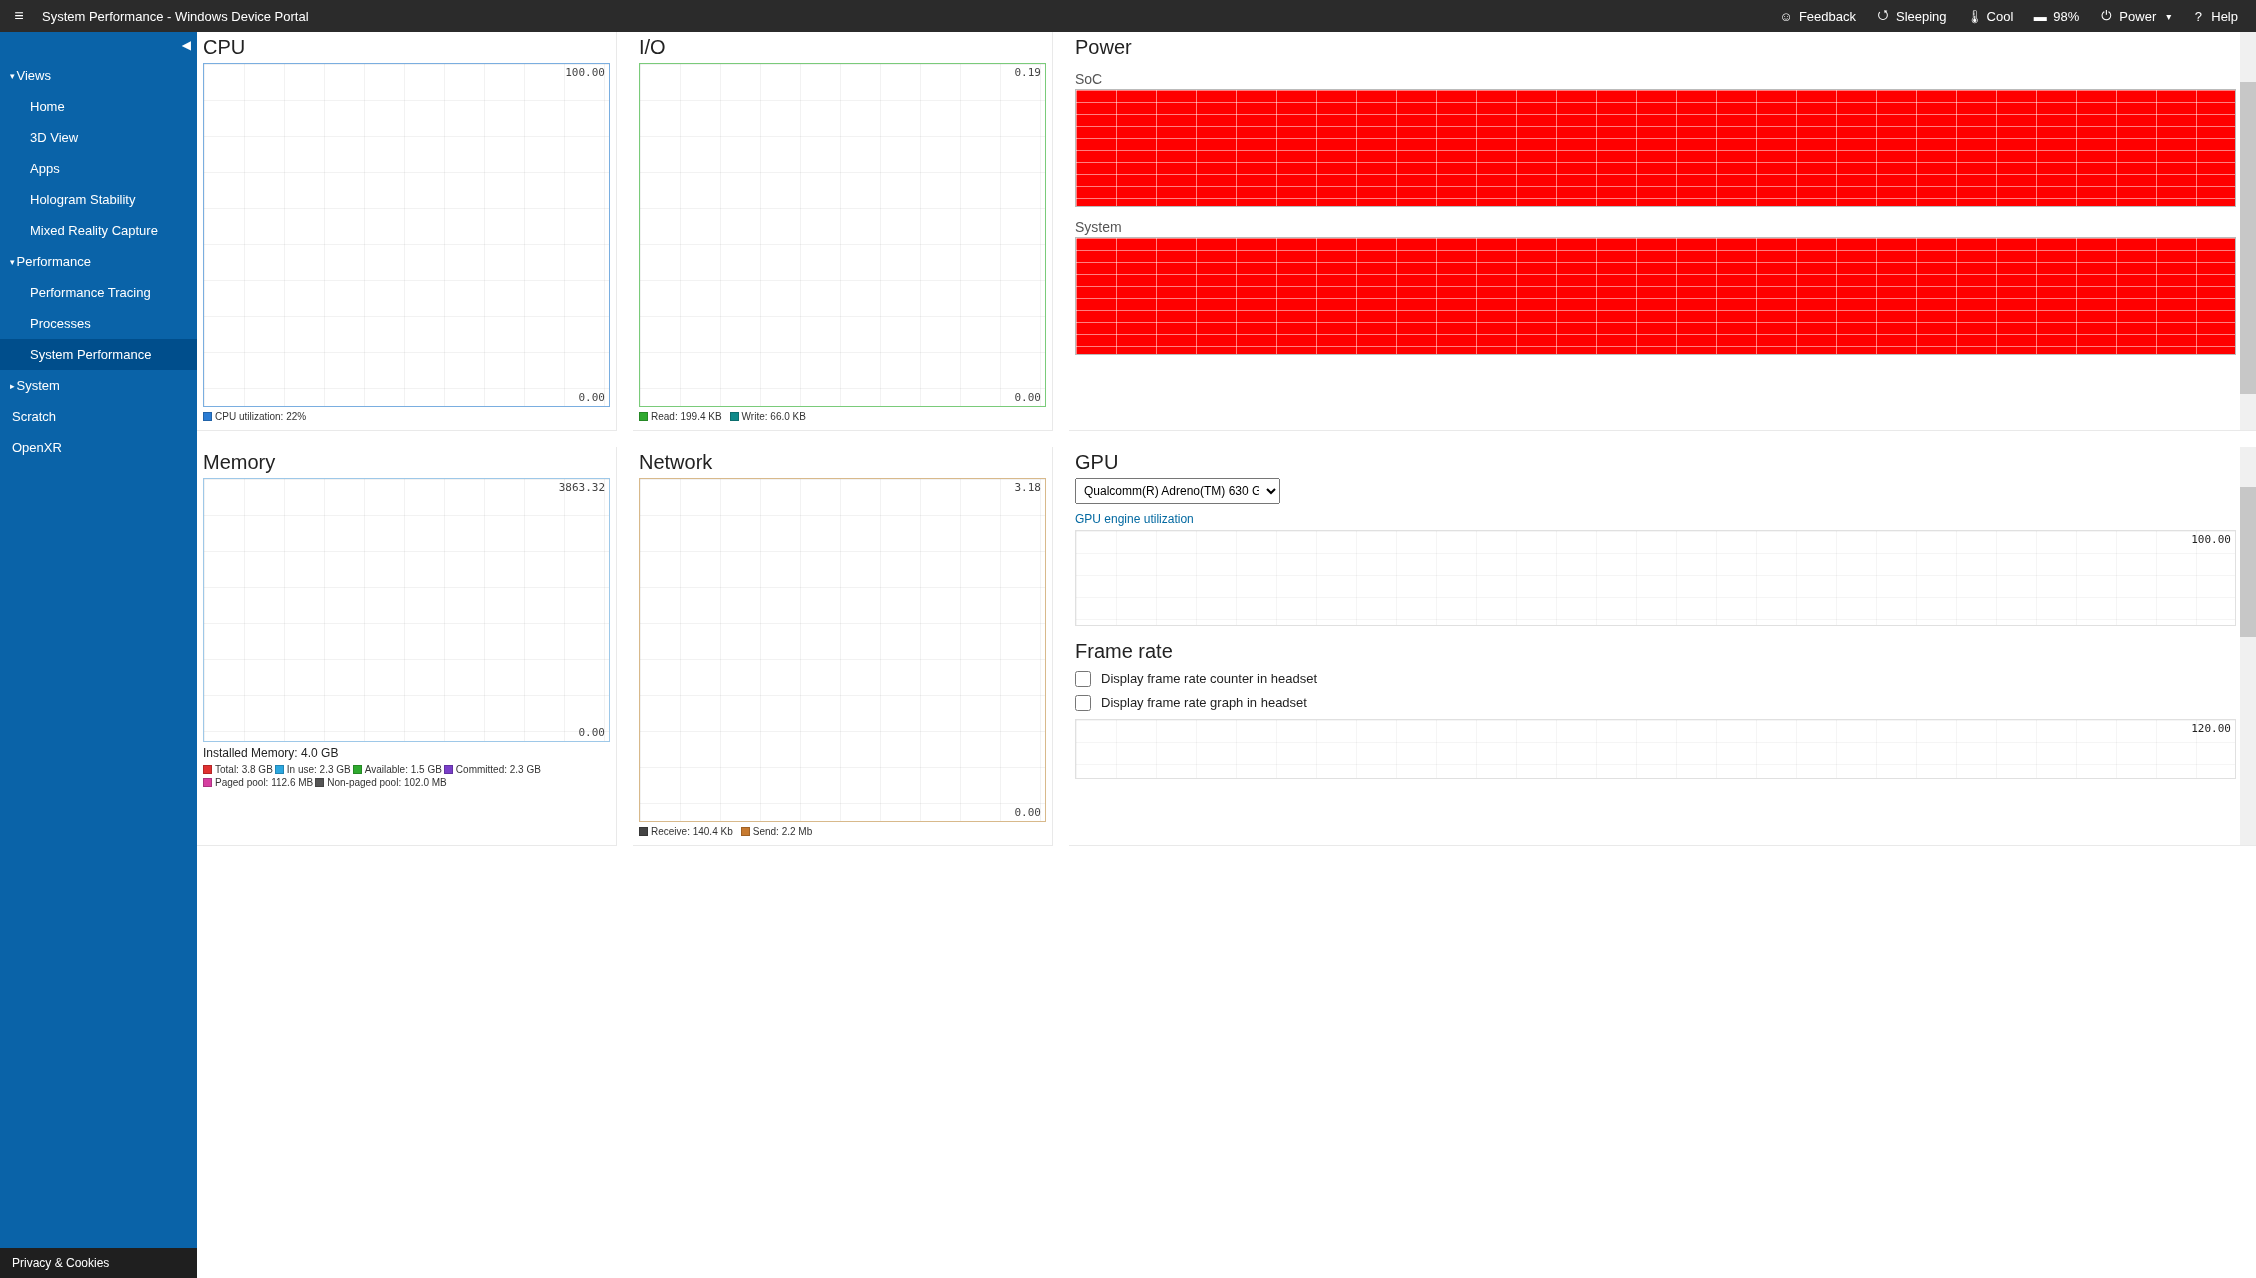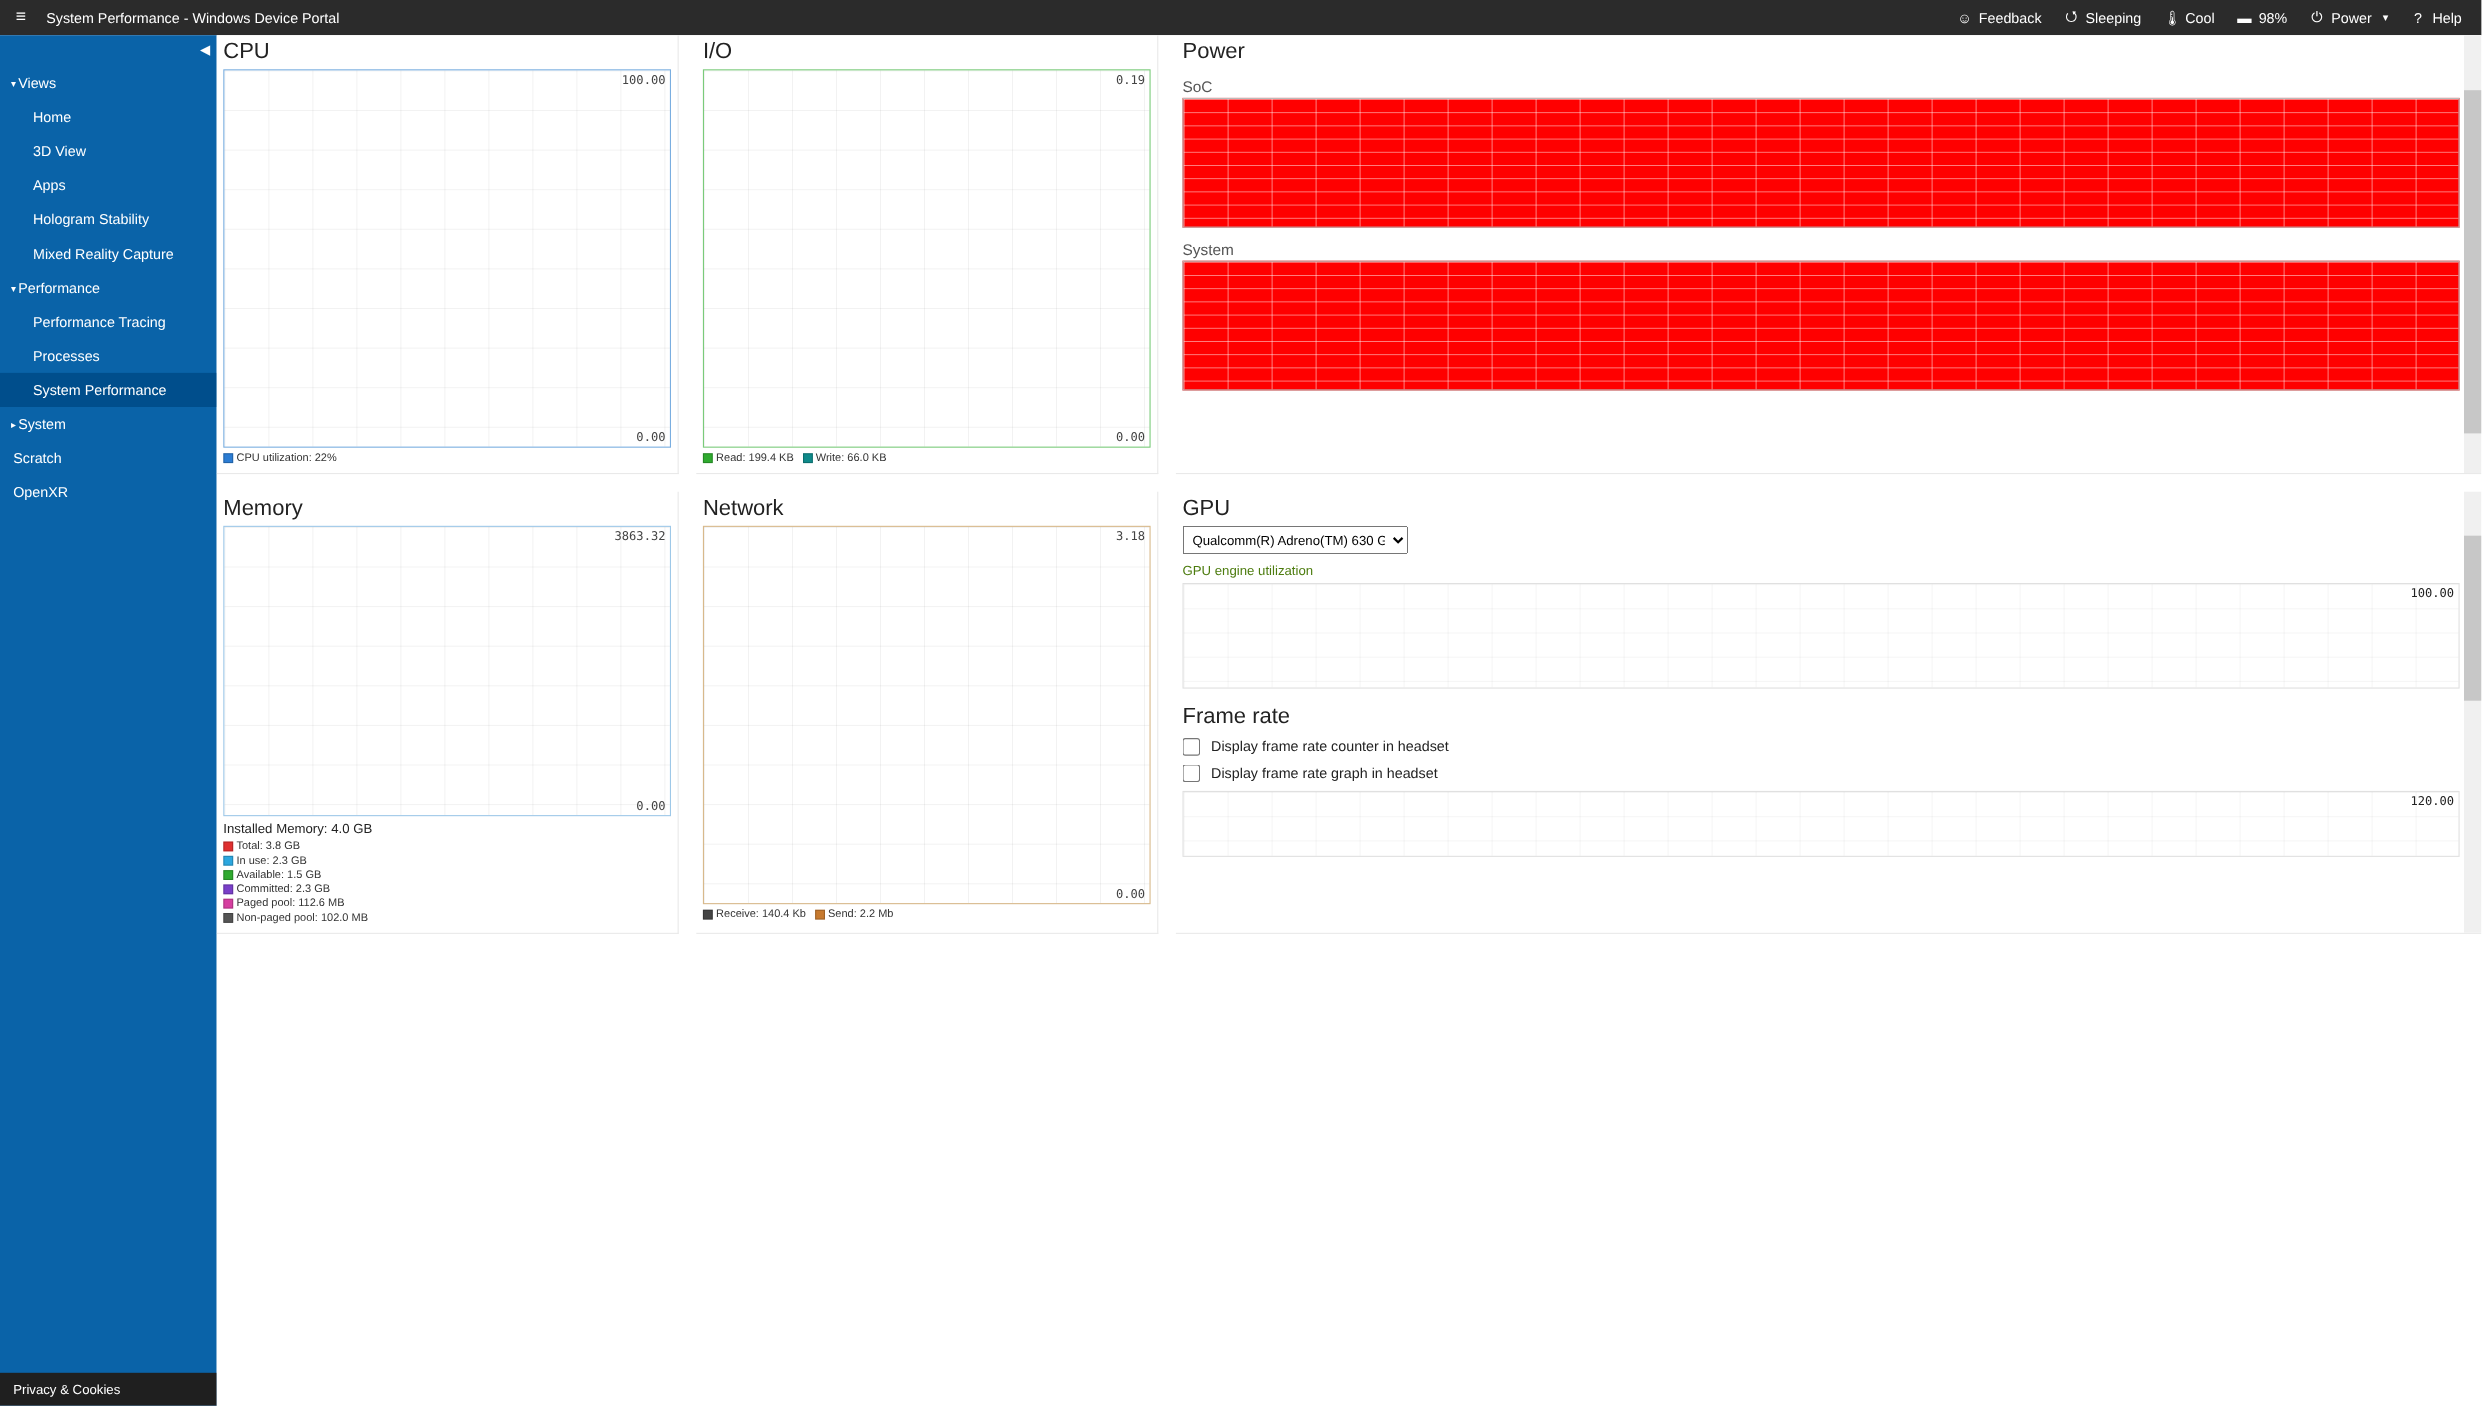--- a/index.html
+++ b/index.html
@@ -22,31 +22,31 @@
 .nav-simple { padding: 8px 12px; font-size: 13px; cursor: pointer; }
 .privacy { background: #1f1f1f; color: #fff; font-size: 12px; padding: 8px 12px; cursor: pointer; }
 .content { flex: 1; overflow: auto; position: relative; background: #fff; }
 .grid3 { display: grid; grid-template-columns: 420px 420px 1fr; gap: 16px; }
 .panel { padding: 4px 6px 8px 6px; border: 1px solid #e9e9e9; border-top: none; border-left: none; }
 .panel h2 { font-size: 20px; font-weight: 400; margin-bottom: 4px; }
 .chart-box { border: 1px solid; position: relative; background-image: linear-gradient(to right, rgba(0,0,0,0.05) 1px, transparent 1px), linear-gradient(to bottom, rgba(0,0,0,0.05) 1px, transparent 1px); background-size: 40px 36px; }
 .chart-box .ymax { position: absolute; top: 2px; right: 4px; font-family: monospace; font-size: 11px; color: #444; }
 .chart-box .ymin { position: absolute; bottom: 2px; right: 4px; font-family: monospace; font-size: 11px; color: #444; }
 .legend { font-size: 10px; color: #333; margin-top: 4px; display: flex; flex-wrap: wrap; gap: 8px; align-items: center; }
-.legend-vert { flex-direction: column; align-items: flex-start; gap: 2px; }
+.legend-vert { flex-direction: row; align-items: flex-start; gap: 2px; }
 .swatch { width: 9px; height: 9px; display: inline-block; border: 1px solid rgba(0,0,0,0.2); margin-right: 3px; vertical-align: middle; }
 .legend-item { display: inline-flex; align-items: center; }
 .power-sub { font-size: 14px; color: #555; margin: 12px 0 2px 0; }
 .power-chart { height: 118px; background: red; border: 1px solid #bbb; background-image: linear-gradient(to right, rgba(255,255,255,0.5) 1px, transparent 1px), linear-gradient(to bottom, rgba(255,255,255,0.5) 1px, transparent 1px); background-size: 40px 12px; }
 .power-legend { font-size: 11px; margin-top: 4px; }
 .power-legend .red { color: #d70000; }
 .scroll-rail { position: absolute; right: 0; top: 0; bottom: 0; width: 16px; background: #f0f0f0; }
 .scroll-thumb { position: absolute; right: 0; width: 16px; background: #c7c7c7; cursor: pointer; }
 .gpu-select { width: 205px; padding: 4px; font-size: 12px; margin-bottom: 8px; }
-.gpu-label { font-size: 12px; color: #4d7c0f; margin-bottom: 4px; }
+.gpu-label { font-size: 12px; color: #0369a1; margin-bottom: 4px; }
 .check-row { display: flex; align-items: flex-start; gap: 10px; margin: 8px 0; }
 .check-row input { width: 16px; height: 16px; }
 .small-chart { border: 1px solid #e0e0e0; height: 96px; position: relative; background-image: linear-gradient(to right, rgba(0,0,0,0.04) 1px, transparent 1px), linear-gradient(to bottom, rgba(0,0,0,0.04) 1px, transparent 1px); background-size: 40px 22px; }
 .right-col { position: relative; padding-right: 20px; }
 .icon { display: inline-block; width: 14px; text-align: center; }
 </style>
 </head>
 <body>
 
 <div class="topbar">

